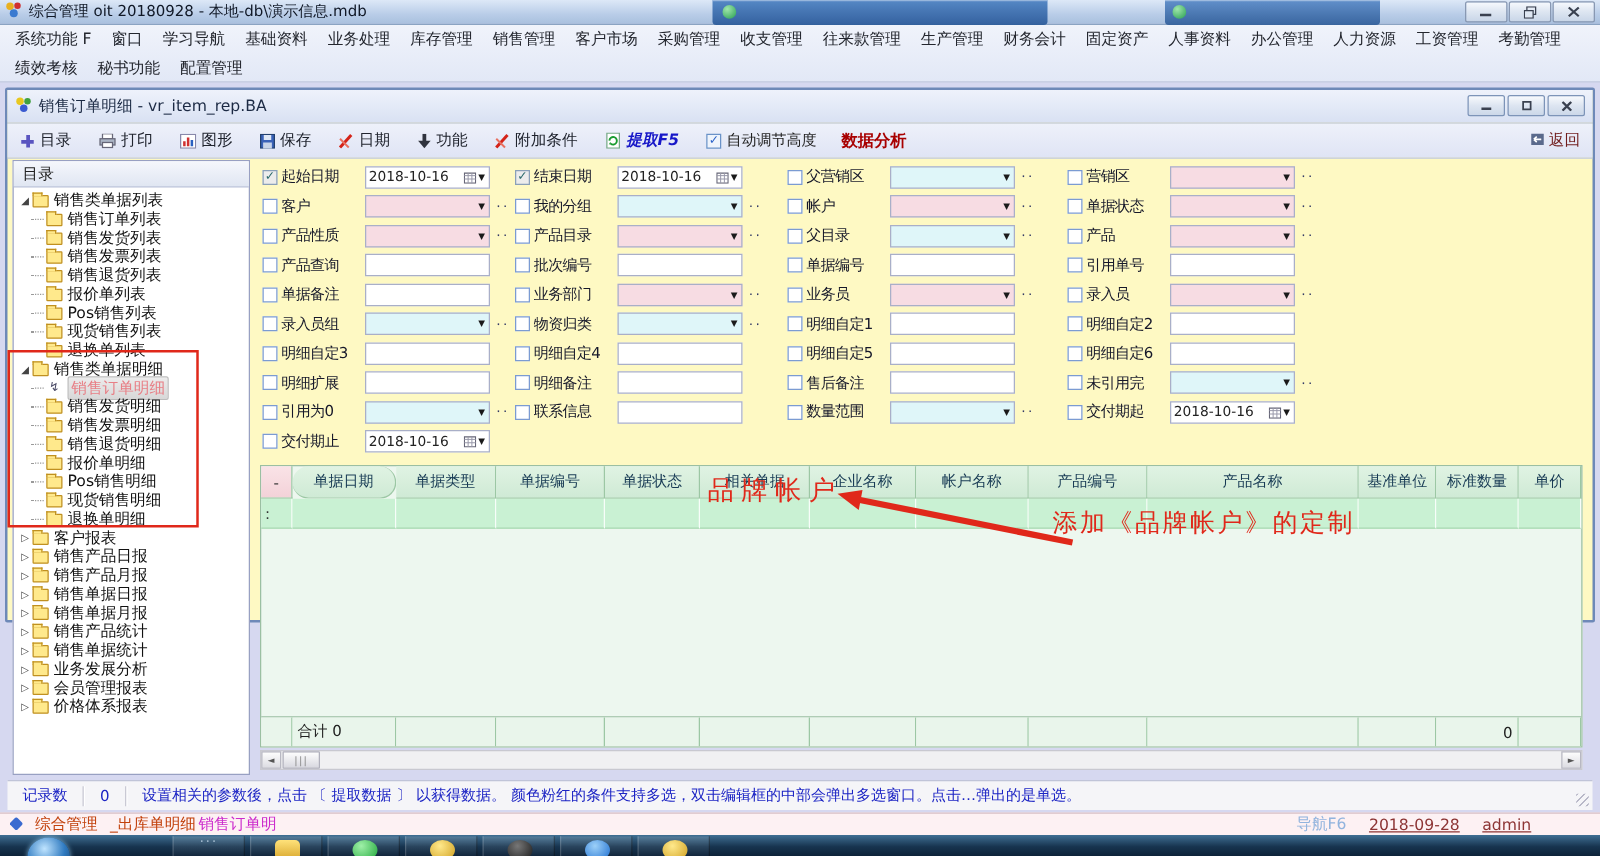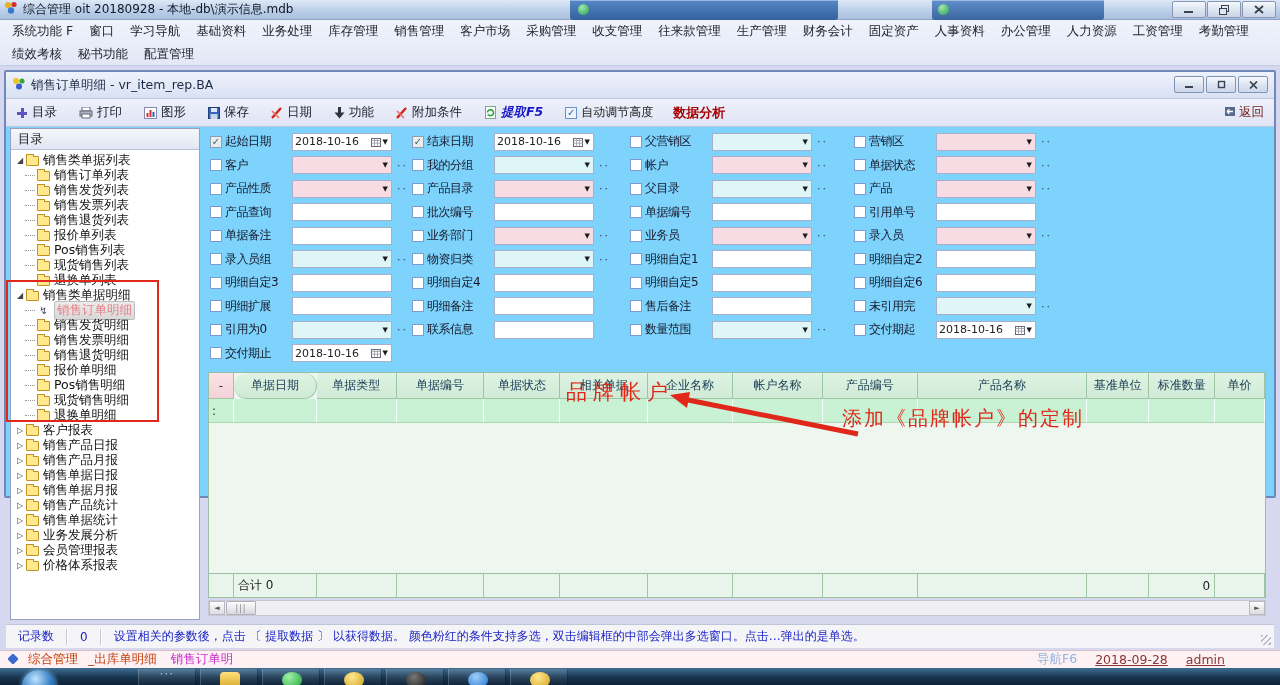--- a/index.html
+++ b/index.html
@@ -21,21 +21,21 @@
   .cap-btn svg{display:block;}
 
   
   .menubar{position:absolute;left:0;top:20px;width:1280px;height:46px;background:linear-gradient(#f0f3fb,#e2e8f6);
     border-bottom:1px solid #c3cbe0;z-index:4;}
   .menu-row{display:flex;align-items:center;height:23px;padding-left:4px;}
   .menu-item{padding:0 8px;font-size:12.5px;color:#23262e;white-space:nowrap;}
 
   
   .inner-window{position:absolute;left:4px;top:70px;width:1272px;height:428px;
-    background:#7dd3fc;border:2px solid #6e89b8;border-radius:2px;padding-left:40px;}
+    background:#fef9c3;border:2px solid #6e89b8;border-radius:2px;padding-left:40px;}
   .doc-titlebar{position:absolute;left:0;top:0;width:100%;height:27px;
     background:linear-gradient(#eef2fb,#d9e1f3);border-bottom:1px solid #b9c4dd;
     display:flex;align-items:center;padding:0 6px;}
   .doc-title{font-size:12.5px;color:#1c2a44;margin-left:5px;}
   .doc-btns{position:absolute;right:6px;top:4px;display:flex;}
   .doc-btn{width:30px;height:17px;margin-left:2px;border:1px solid #7d94b8;border-radius:2px;
     background:linear-gradient(#f8fafd,#dde5f1 50%,#ccd8e9);display:flex;align-items:center;justify-content:center;}
 
   
   .toolbar{position:absolute;left:0;top:27px;width:100%;height:28px;
@@ -117,21 +117,21 @@
   
   .red-box{position:absolute;left:6px;top:280px;width:153px;height:142px;border:2px solid #e0281a;z-index:8;}
   .annot1{position:absolute;left:566px;top:378px;font-size:21px;letter-spacing:6px;color:#e0281a;z-index:9;}
   .annot2{position:absolute;left:842px;top:405px;font-size:20px;letter-spacing:2px;color:#e0281a;z-index:9;}
   .annot-arrow{position:absolute;left:0;top:0;width:1280px;height:685px;pointer-events:none;z-index:9;}
 
   
   .bottombar{position:absolute;left:0;top:650px;width:1280px;height:18px;background:#fdf1f3;
     border-top:1px solid #d8c0c6;display:flex;align-items:center;font-size:12.5px;}
   .bb-tab{margin-left:10px;color:#c2410c;white-space:nowrap;}
-  .bb-tab.magenta{color:#cc2ccc;margin-left:14px;text-align:center;}
+  .bb-tab.magenta{color:#cc2ccc;margin-left:2px;text-align:center;}
   .bb-right{position:absolute;right:55px;display:flex;gap:18px;align-items:center;}
   .bb-nav{color:#92b4de;}
   .bb-date,.bb-user{color:#8d3535;text-decoration:underline;}
 
   
   .taskbar{position:absolute;left:0;top:668px;width:1280px;height:17px;
     background:linear-gradient(#3f6f93,#17344f 55%,#0d2238);}
   .orb{position:absolute;left:22px;top:2px;width:34px;height:30px;border-radius:50%;
     background:radial-gradient(circle at 40% 30%,#bfe4ff,#2f7ac0 55%,#123a66);box-shadow:0 0 4px rgba(160,220,255,.7);}
   .tb-tile{position:absolute;top:1px;height:16px;width:58px;border-left:1px solid rgba(255,255,255,.18);

